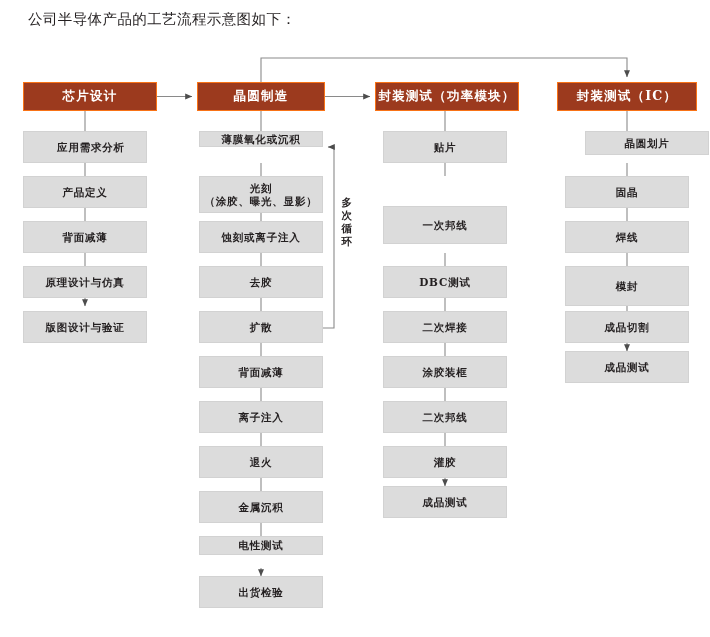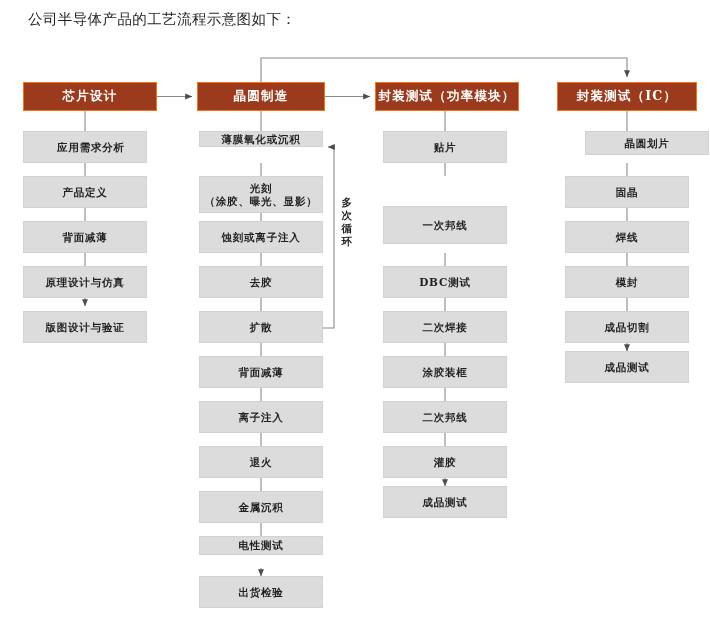--- a/index.html
+++ b/index.html
@@ -202,17 +202,17 @@
   <div class="step" style="left:383px; top:266px; height:32px;">DBC测试</div>
   <div class="step" style="left:383px; top:311px; height:32px;">二次焊接</div>
   <div class="step" style="left:383px; top:356px; height:32px;">涂胶装框</div>
   <div class="step" style="left:383px; top:401px; height:32px;">二次邦线</div>
   <div class="step" style="left:383px; top:446px; height:32px;">灌胶</div>
   <div class="step" style="left:383px; top:486px; height:32px;">成品测试</div>
 
   <div class="step" style="left:585px; top:131px; height:24px;">晶圆划片</div>
   <div class="step" style="left:565px; top:176px; height:32px;">固晶</div>
   <div class="step" style="left:565px; top:221px; height:32px;">焊线</div>
-  <div class="step" style="left:565px; top:266px; height:32px;">模封</div>
+  <div class="step" style="left:565px; top:266px; height:40px;">模封</div>
   <div class="step" style="left:565px; top:311px; height:32px;">成品切割</div>
   <div class="step" style="left:565px; top:351px; height:32px;">成品测试</div>
 
 </div>
 
 </body></html>

